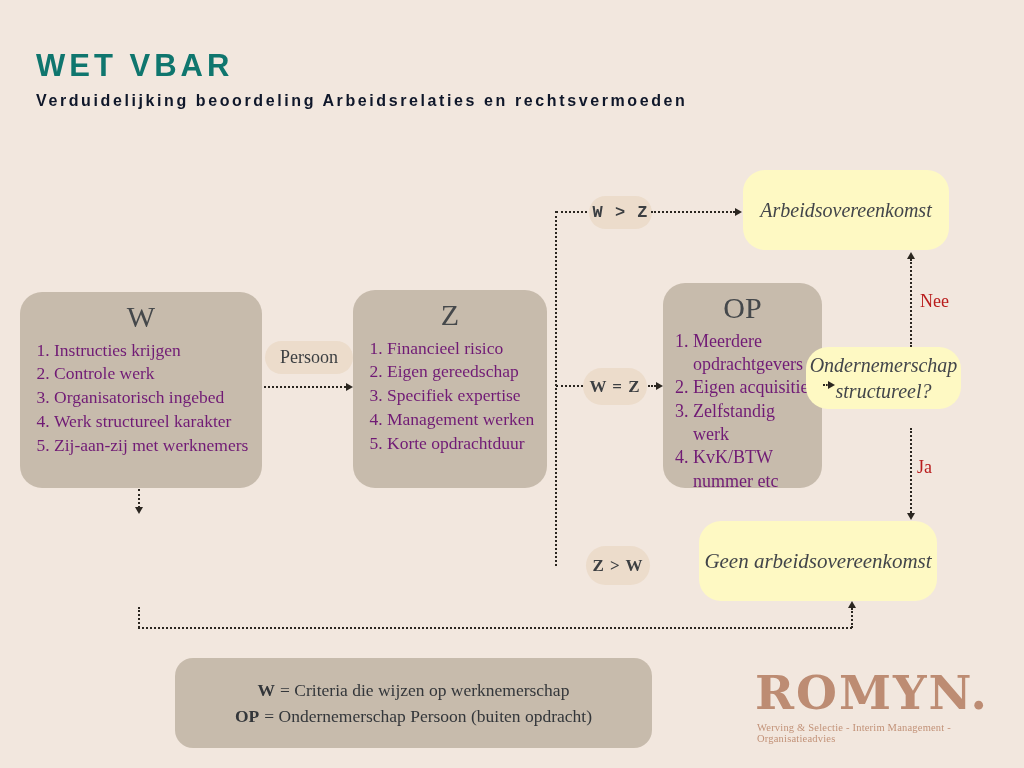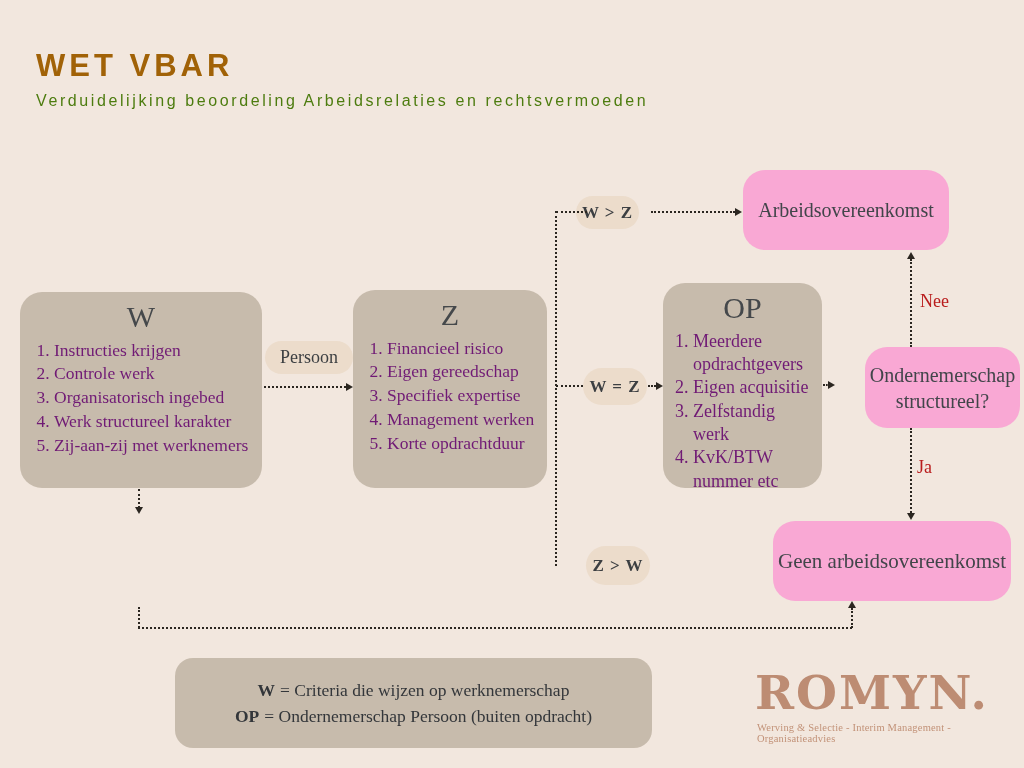--- a/index.html
+++ b/index.html
@@ -11,65 +11,66 @@
     width: 1024px; height: 768px;
     background: #f2e7de;
     overflow: hidden;
   }
 
   
   .title {
     position: absolute; left: 36px; top: 48px;
     font-family: "Liberation Sans", sans-serif;
     font-size: 31px; font-weight: bold; letter-spacing: 4px;
-    color: #a16207;
+    color: #0f766e;
   }
   .subtitle {
     position: absolute; left: 36px;
     font-family: "Liberation Sans", sans-serif;
     font-size: 16px; letter-spacing: 2.6px;
-    color: #4d7c0f;
+    color: #0f172a;
+    font-weight: bold;
   }
   .subtitle.l1 { top: 92px; }
   .subtitle.l2 { top: 120px; }
 
   
   .box { position: absolute; color: #42454a; }
   .box.dark { background: #c7bbac; border-radius: 22px; }
-  .box.light { background: #f9a8d4; border-radius: 22px; display: flex; align-items: center; justify-content: center; text-align: center; }
+  .box.light { background: #fef9c3; border-radius: 22px; display: flex; align-items: center; justify-content: center; text-align: center; font-style: italic; }
 
   .box-title {
     text-align: center; font-size: 30px; color: #45484b;
     line-height: 1.15; margin-top: 8px;
   }
   .crit-list {
     list-style: decimal; list-style-position: outside;
     margin: 4px 8px 0 34px;
     font-size: 17.5px; line-height: 1.36; color: #701a75;
   }
   .crit-list.tight { margin-left: 30px; line-height: 1.3; font-size: 18px; }
 
   #w-box  { left: 20px;  top: 292px; width: 242px; height: 196px; }
   #z-box  { left: 353px; top: 290px; width: 194px; height: 198px; }
   #op-box { left: 663px; top: 283px; width: 159px; height: 205px; }
 
   #arbeids-box     { left: 743px; top: 170px; width: 206px; height: 80px; font-size: 20px; }
-  #ondernemer-box  { left: 865px; top: 347px; width: 155px; height: 81px; font-size: 20px; line-height: 1.3; padding: 0 6px; }
-  #geen-box        { left: 773px; top: 521px; width: 238px; height: 80px; font-size: 21px; }
+  #ondernemer-box  { left: 806px; top: 347px; width: 155px; height: 62px; font-size: 20px; line-height: 1.3; padding: 0 6px; }
+  #geen-box        { left: 699px; top: 521px; width: 238px; height: 80px; font-size: 21px; }
   #niet-box        { left: 20px;  top: 514px; width: 239px; height: 93px; font-size: 21px; border-radius: 26px; }
 
   
   .pill {
     position: absolute; background: #ecdccb; border-radius: 20px;
     display: flex; align-items: center; justify-content: center;
     color: #3c3f42; font-size: 17px;
   }
   .pill.bold { font-weight: bold; letter-spacing: 1px; }
   #pill-aanwezig { left: 265px; top: 341px; width: 88px; height: 33px; font-size: 18px; }
-  #pill-wgtz { left: 576px; top: 196px; width: 63px; height: 33px; }
+  #pill-wgtz { left: 589px; top: 196px; width: 63px; height: 33px; font-family: Liberation Mono, monospace; }
   #pill-weqz { left: 583px; top: 368px; width: 64px; height: 37px; }
   #pill-zgtw { left: 586px; top: 546px; width: 64px; height: 39px; }
 
   .flow-label {
     position: absolute; font-size: 18px; color: #b91c1c;
   }
   #label-nee { left: 920px; top: 291px; }
   #label-ja  { left: 917px; top: 457px; }
 
   

